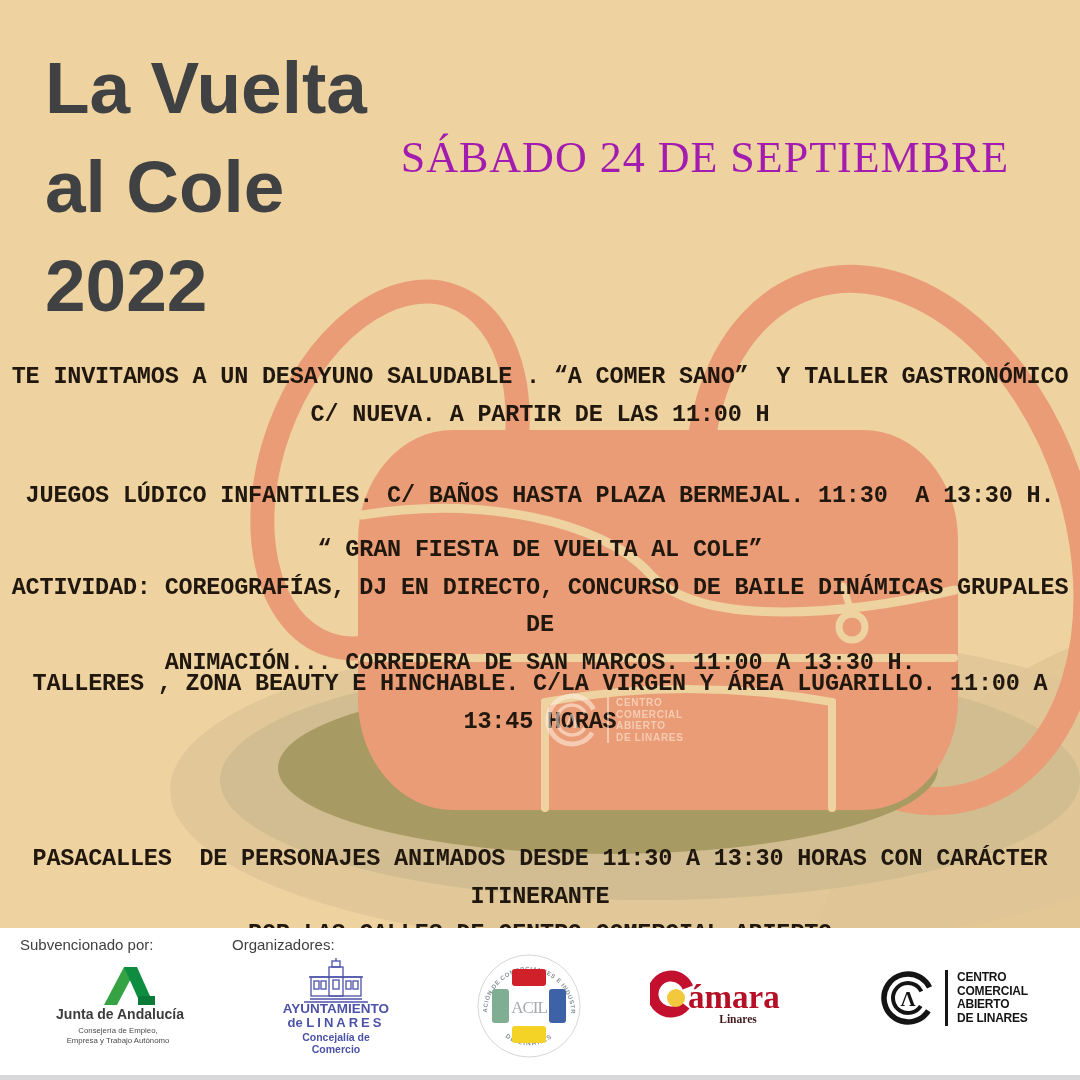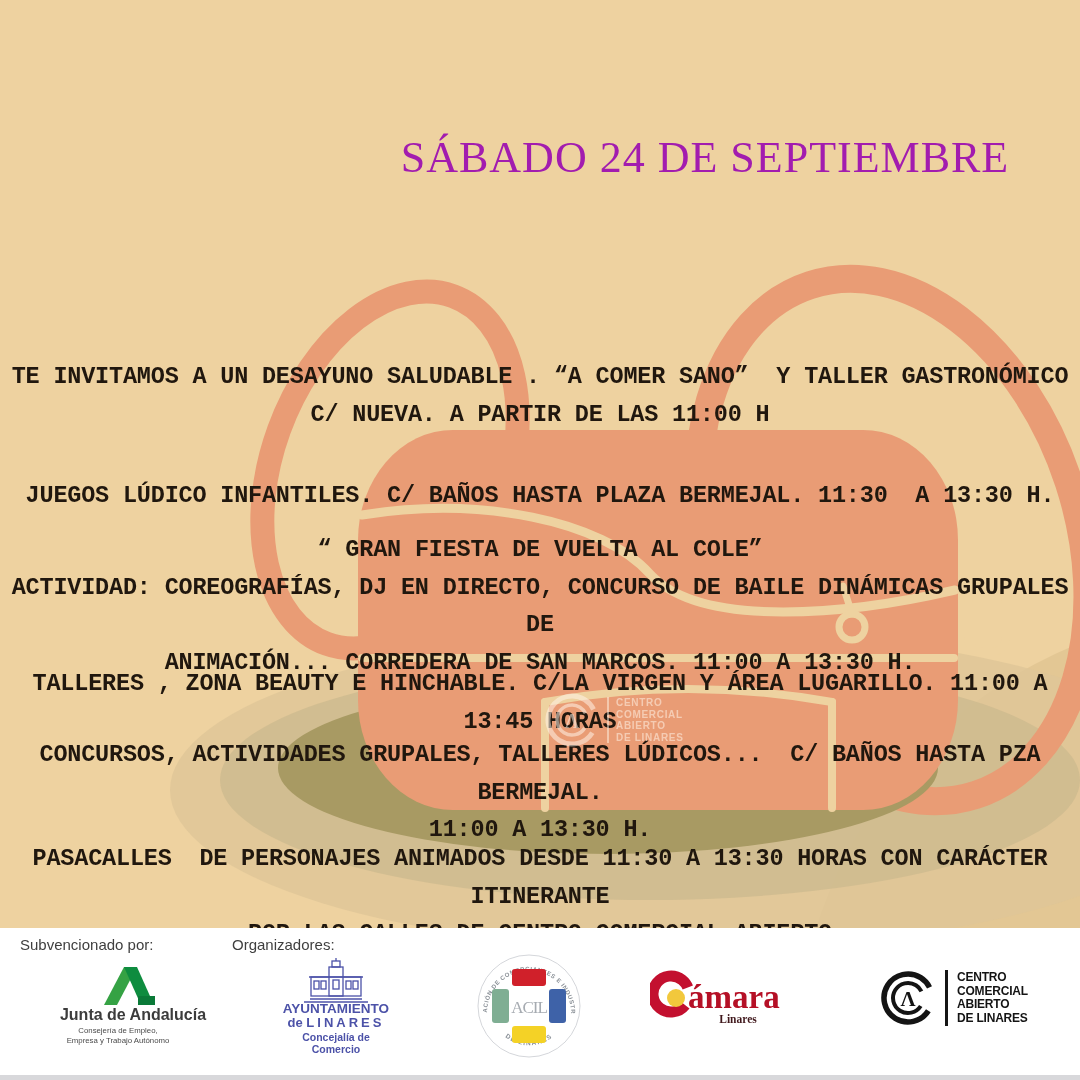--- a/index.html
+++ b/index.html
@@ -34,22 +34,22 @@
   .watermark .wm-divider{width:2px; height:46px; background:rgba(255,243,229,0.5);}
   .watermark .wm-text{font-family:"Liberation Sans", sans-serif; font-weight:bold;
     font-size:10px; line-height:11.5px; letter-spacing:0.7px;}
   .footer{
     position:absolute; left:0; right:0; top:928px; height:152px; background:#FFFFFF;
     font-family:"Liberation Sans", sans-serif;
   }
   .footer-label{position:absolute; top:8px; font-size:15px; color:#3F3F3F;}
   .label-funded{left:20px;} .label-organizers{left:232px;}
   .junta-icon{position:absolute; left:94px; top:33px;}
-  .junta-name{position:absolute; left:58px; top:78px; width:150px; text-align:center;
-    font-size:16px; font-weight:bold; color:#3C3C3C;}
+  .junta-name{position:absolute; left:45px; top:78px; width:150px; text-align:center;
+    font-size:14px; font-weight:bold; color:#3C3C3C;}
   .junta-sub{position:absolute; left:43px; top:98px; width:150px; text-align:center;
     font-size:7.8px; line-height:10px; color:#4A4A4A;}
   .ayto{color:#4C52A8;}
   .ayto-icon{position:absolute; left:302px; top:30px;}
   .ayto-line1{position:absolute; left:278px; top:73px; width:116px; text-align:center;
     font-size:13.5px; font-weight:bold;}
   .ayto-line2{position:absolute; left:278px; top:87px; width:116px; text-align:center;
     font-size:13px; font-weight:bold;}
   .ayto-line2 .spread{letter-spacing:3px;}
   .ayto-line3{position:absolute; left:278px; top:103px; width:116px; text-align:center;
@@ -88,32 +88,35 @@
       <circle cx="852" cy="627" r="13" stroke-width="7"></circle>
       <path d="M 852 614 L 843 586" stroke-width="7"></path>
       <path d="M 362 658 L 954 658" stroke-width="8"></path>
       <path d="M 545 702 L 545 808" stroke-width="8"></path>
       <path d="M 832 702 L 832 808" stroke-width="8"></path>
       <path d="M 545 702 Q 688 676 832 702" stroke-width="8"></path>
       <rect x="968" y="588" width="38" height="64" rx="15" stroke-width="8"></rect>
     </g>
   </svg>
 
+  <div class="title">
+    <div>La Vuelta</div>
+    <div>al Cole</div>
+    <div>2022</div>
+  </div>
 
   <div class="date-heading">SÁBADO 24 DE SEPTIEMBRE</div>
 
   <div class="para p1">TE INVITAMOS A UN DESAYUNO SALUDABLE . “A COMER SANO”  Y TALLER GASTRONÓMICO
 C/ NUEVA. A PARTIR DE LAS 11:00 H</div>
   <div class="para p2">JUEGOS LÚDICO INFANTILES. C/ BAÑOS HASTA PLAZA BERMEJAL. 11:30  A 13:30 H.</div>
   <div class="para p3">“ GRAN FIESTA DE VUELTA AL COLE”
 ACTIVIDAD: COREOGRAFÍAS, DJ EN DIRECTO, CONCURSO DE BAILE DINÁMICAS GRUPALES DE
 ANIMACIÓN... CORREDERA DE SAN MARCOS. 11:00 A 13:30 H.</div>
   <div class="para p4">TALLERES , ZONA BEAUTY E HINCHABLE. C/LA VIRGEN Y ÁREA LUGARILLO. 11:00 A 13:45 HORAS</div>
-  <div class="para p5">CONCURSOS, ACTIVIDADES GRUPALES, TALLERES LÚDICOS...  C/ BAÑOS HASTA PZA BERMEJAL.
-11:00 A 13:30 H.</div>
   <div class="para p6">PASACALLES  DE PERSONAJES ANIMADOS DESDE 11:30 A 13:30 HORAS CON CARÁCTER ITINERANTE
 POR LAS CALLES DE CENTRO COMERCIAL ABIERTO</div>
 
   <div class="watermark">
     <svg width="56" height="56" viewBox="0 0 56 56">
       <g stroke="rgba(255,243,229,0.55)" fill="none">
         <circle cx="28" cy="28" r="24" stroke-width="5" stroke-dasharray="125.6 151" transform="rotate(32 28 28)"></circle>
         <circle cx="28" cy="28" r="15" stroke-width="3.5" stroke-dasharray="78.5 95" transform="rotate(32 28 28)"></circle>
       </g>
       <text x="28" y="36" text-anchor="middle" font-family="Liberation Serif, serif" font-weight="bold" font-size="20" fill="rgba(255,243,229,0.55)">Λ</text>

